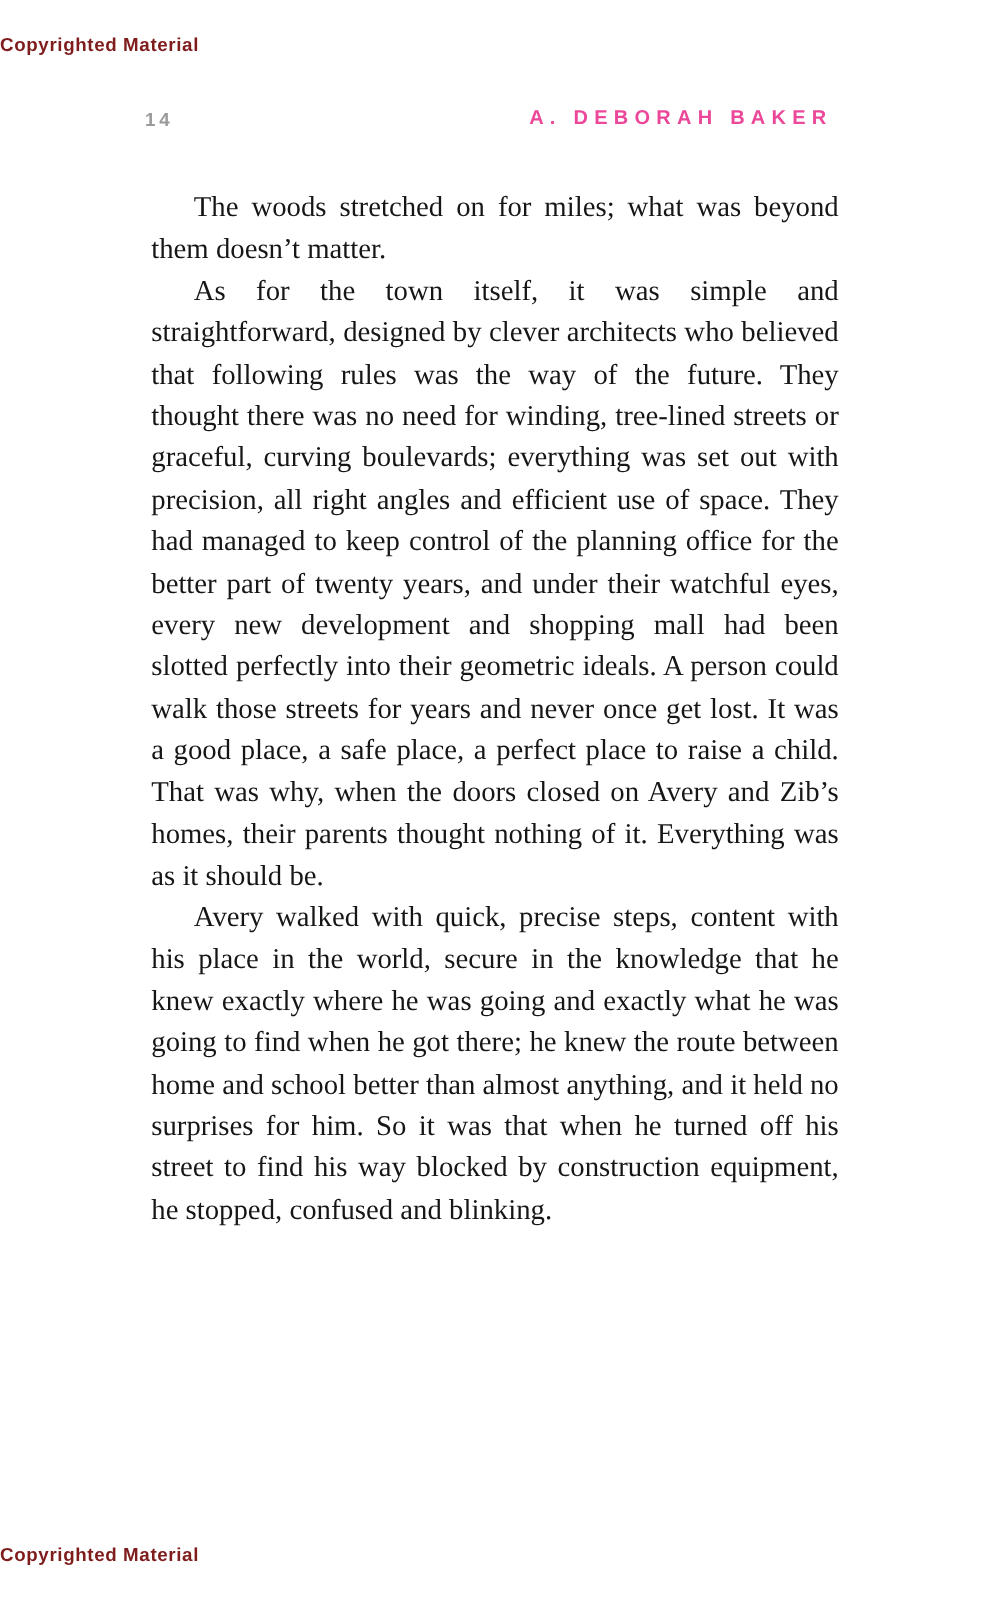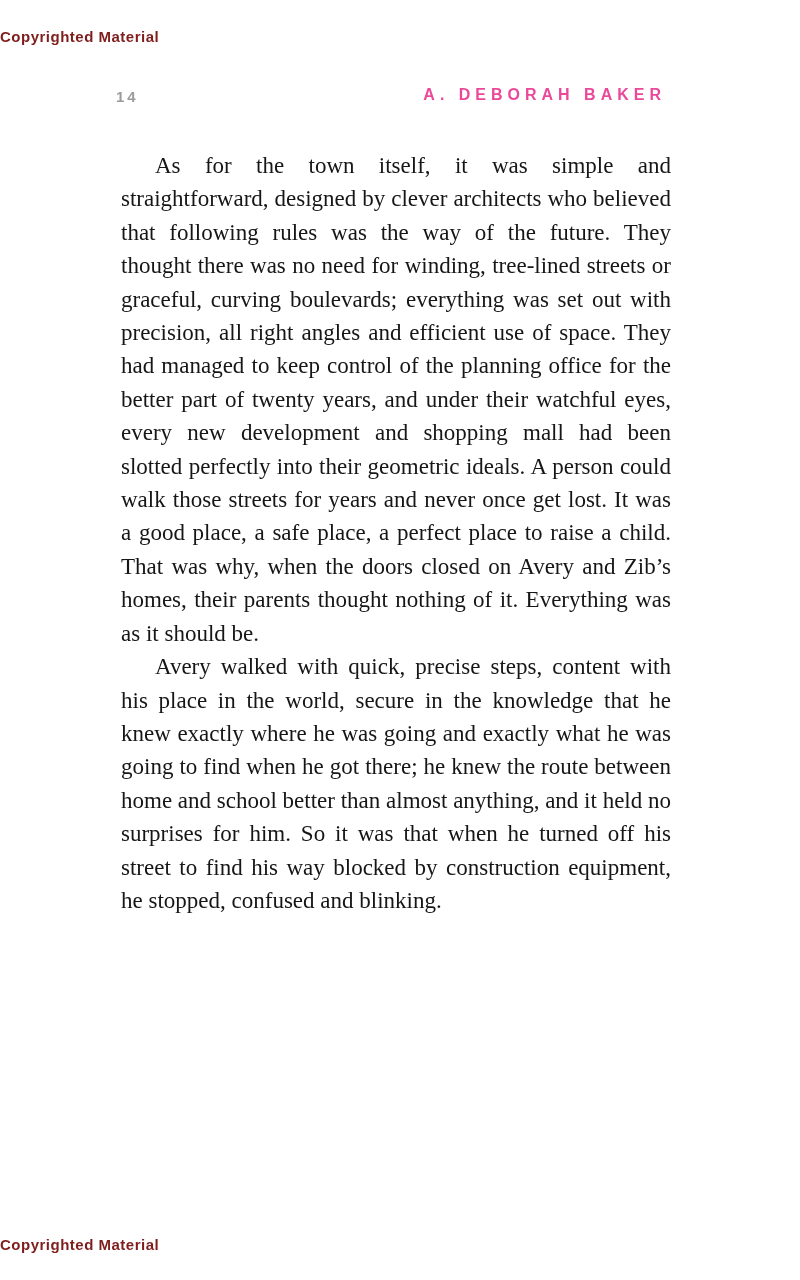--- a/index.html
+++ b/index.html
@@ -77,17 +77,18 @@
 <body>
 
 <div class="copyright-notice copyright-top">Copyrighted Material</div>
 
 <div class="header-row">
   <span class="page-number">14</span>
   <span class="running-header">A. DEBORAH BAKER</span>
 </div>
 
 <div class="page-body">
+  <p>The woods stretched on for miles; what was beyond them doesn’t matter.</p>
   <p>As for the town itself, it was simple and straightforward, designed by clever architects who believed that following rules was the way of the future. They thought there was no need for winding, tree-lined streets or graceful, curving boulevards; everything was set out with precision, all right angles and efficient use of space. They had managed to keep control of the planning office for the better part of twenty years, and under their watchful eyes, every new development and shopping mall had been slotted perfectly into their geometric ideals. A person could walk those streets for years and never once get lost. It was a good place, a safe place, a perfect place to raise a child. That was why, when the doors closed on Avery and Zib’s homes, their parents thought nothing of it. Everything was as it should be.</p>
   <p>Avery walked with quick, precise steps, content with his place in the world, secure in the knowledge that he knew exactly where he was going and exactly what he was going to find when he got there; he knew the route between home and school better than almost anything, and it held no surprises for him. So it was that when he turned off his street to find his way blocked by construction equipment, he stopped, confused and blinking.</p>
 </div>
 
 <div class="copyright-notice copyright-bottom">Copyrighted Material</div>
 
 </body></html>

